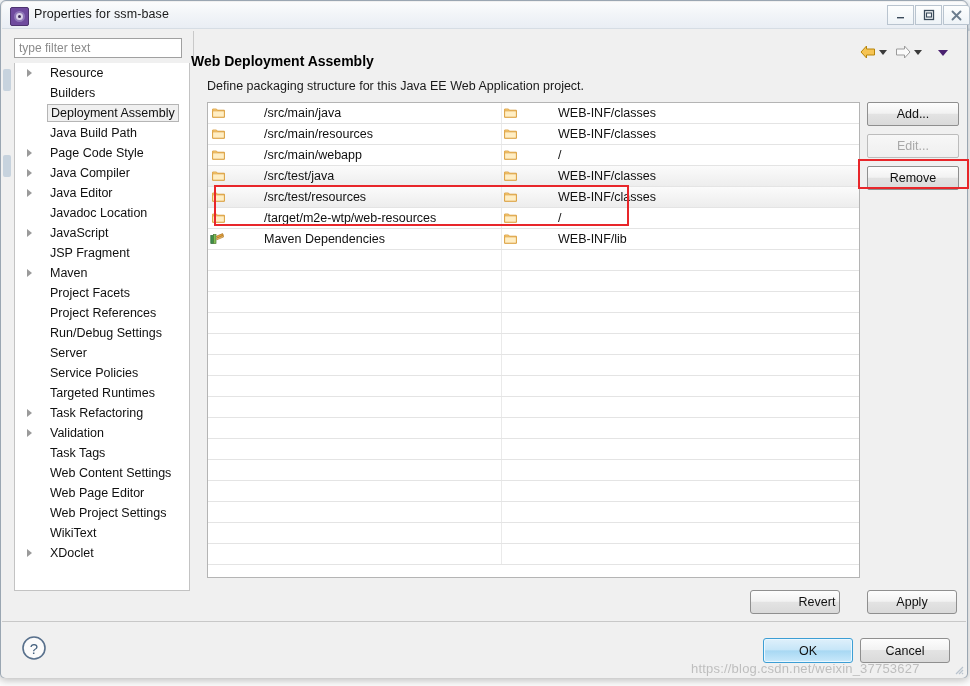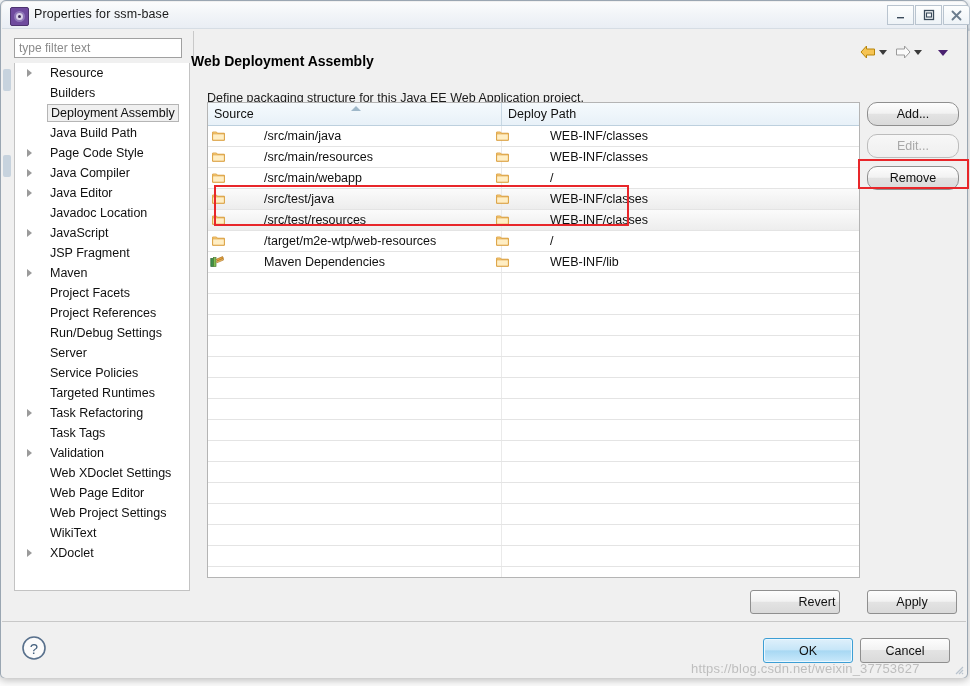--- a/index.html
+++ b/index.html
@@ -178,21 +178,21 @@
     border-left: 4.5px solid transparent;
     border-right: 4.5px solid transparent;
     border-top: 5px solid #3b3b3b;
   }
   #caret-1 { left: 878px; }
   #caret-2 { left: 913px; }
   #caret-3 { left: 937px; border-top-color: #4a2170; border-left-width:5.5px; border-right-width:5.5px; border-top-width:6px;}
 
   #desc {
     position: absolute; left: 206px; top: 78px;
-    font-size: 12.5px; color: #1a1a1a; margin-top: 12px;
+    font-size: 12.5px; color: #1a1a1a;
   }
 
   
   #table-wrap {
     position: absolute; left: 206px; top: 101px;
     width: 653px; height: 476px;
     border: 1px solid #b4b4b4;
     background: #ffffff;
     box-sizing: border-box;
     overflow: hidden;
@@ -228,40 +228,40 @@
   .row.sel {
     background: linear-gradient(180deg,#fbfbfb 0%,#ededed 100%);
   }
   .row .c-src {
     position: absolute; left: 0; top: 0; width: 294px; height: 20px;
     line-height: 20px; padding-left: 20px; box-sizing: border-box;
     border-right: 1px solid #eaeaea;
     white-space: nowrap; overflow: hidden;
   }
   .row .c-dep {
-    position: absolute; left: 286px; top: 0; width: 358px; height: 20px;
+    position: absolute; left: 294px; top: 0; width: 358px; height: 20px;
     line-height: 20px; padding-left: 20px; box-sizing: border-box;
     white-space: nowrap; overflow: hidden;
   }
   .row .c-src .txt, .row .c-dep .txt { display:inline-block;margin-left:36px; }
   .ico-folder {
     position: absolute; left: 2px; top: 4px;
     width: 13px; height: 11px;
   }
   .c-src .ico-folder { left: 4px; }
   .c-dep .ico-folder { left: 2px; }
   .ico-lib { position:absolute; left: 2px; top: 3px; width: 14px; height: 13px; }
   .row.empty .c-src, .row.empty .c-dep { padding-left: 0; }
 
   
   .sbtn {
     position: absolute; left: 866px;
     width: 92px; height: 24px;
     border: 1px solid #8f8f8f;
-    border-radius: 10px;
+    border-radius: 2px;
     background: linear-gradient(180deg,#fdfdfd 0%, #f2f2f2 47%, #e3e3e3 50%, #dadada 100%);
     font-family: "Liberation Sans", sans-serif;
     font-size: 12.5px;
     color: #111111;
     cursor: default;
     box-sizing: border-box;
     display:flex;align-items:center;justify-content:center;
   }
   #btn-add { top: 101px; }
   #btn-edit { top: 133px; color:#a8a8a8; border-color:#bcbcbc;
@@ -403,23 +403,23 @@
       <div class="tree-item"><span class="arrow"></span><span class="lbl">JavaScript</span></div>
       <div class="tree-item"><span class="lbl">JSP Fragment</span></div>
       <div class="tree-item"><span class="arrow"></span><span class="lbl">Maven</span></div>
       <div class="tree-item"><span class="lbl">Project Facets</span></div>
       <div class="tree-item"><span class="lbl">Project References</span></div>
       <div class="tree-item"><span class="lbl">Run/Debug Settings</span></div>
       <div class="tree-item"><span class="lbl">Server</span></div>
       <div class="tree-item"><span class="lbl">Service Policies</span></div>
       <div class="tree-item"><span class="lbl">Targeted Runtimes</span></div>
       <div class="tree-item"><span class="arrow"></span><span class="lbl">Task Refactoring</span></div>
+      <div class="tree-item"><span class="arrow"></span><span class="lbl">Validation</span></div>
       <div class="tree-item"><span class="lbl">Task Tags</span></div>
-      <div class="tree-item"><span class="arrow"></span><span class="lbl">Validation</span></div>
-      <div class="tree-item"><span class="lbl">Web XDoclet Settings</span></div>
+      <div class="tree-item"><span class="lbl">Web Content Settings</span></div>
       <div class="tree-item"><span class="lbl">Web Page Editor</span></div>
       <div class="tree-item"><span class="lbl">Web Project Settings</span></div>
       <div class="tree-item"><span class="lbl">WikiText</span></div>
       <div class="tree-item"><span class="arrow"></span><span class="lbl">XDoclet</span></div>
     </div>
 
   <div id="content-head"></div>
   <div id="page-title">Web Deployment Assembly</div>
 
   <svg id="nav-back" viewBox="0 0 16 14">
@@ -429,25 +429,20 @@
 
   <svg id="nav-fwd" viewBox="0 0 16 14">
     <path d="M9.5 1 L9.5 4 L1.5 4 L1.5 10 L9.5 10 L9.5 13 L15 7 Z" fill="#fafafa" stroke="#9b9b9b" stroke-width="1" stroke-linejoin="round"></path>
   </svg>
   <div class="nav-caret" id="caret-2"></div>
   <div class="nav-caret" id="caret-3"></div>
 
   <div id="desc">Define packaging structure for this Java EE Web Application project.</div>
 
   <div id="table-wrap">
-    <div id="thead">
-      <div class="th" id="th-source">Source</div>
-      <div id="sort-arrow"></div>
-      <div class="th" id="th-deploy">Deploy Path</div>
-    </div>
     <div id="tbody">
         <div class="row">
           <div class="c-src"><svg class="ico-folder" viewBox="0 0 14 12">
               <path d="M0.6 2.2 h4.2 l1.1 1.3 h7.5 v7.6 h-12.8 z" fill="#ffd98a" stroke="#d6952f" stroke-width="0.9" stroke-linejoin="round"></path>
               <path d="M0.6 4.2 h12.8 v6.9 h-12.8 z" fill="#ffeec4" stroke="#d6952f" stroke-width="0.8"></path>
             </svg><span class="txt">/src/main/java</span></div>
           <div class="c-dep"><svg class="ico-folder" viewBox="0 0 14 12">
               <path d="M0.6 2.2 h4.2 l1.1 1.3 h7.5 v7.6 h-12.8 z" fill="#ffd98a" stroke="#d6952f" stroke-width="0.9" stroke-linejoin="round"></path>
               <path d="M0.6 4.2 h12.8 v6.9 h-12.8 z" fill="#ffeec4" stroke="#d6952f" stroke-width="0.8"></path>
             </svg><span class="txt">WEB-INF/classes</span></div>

